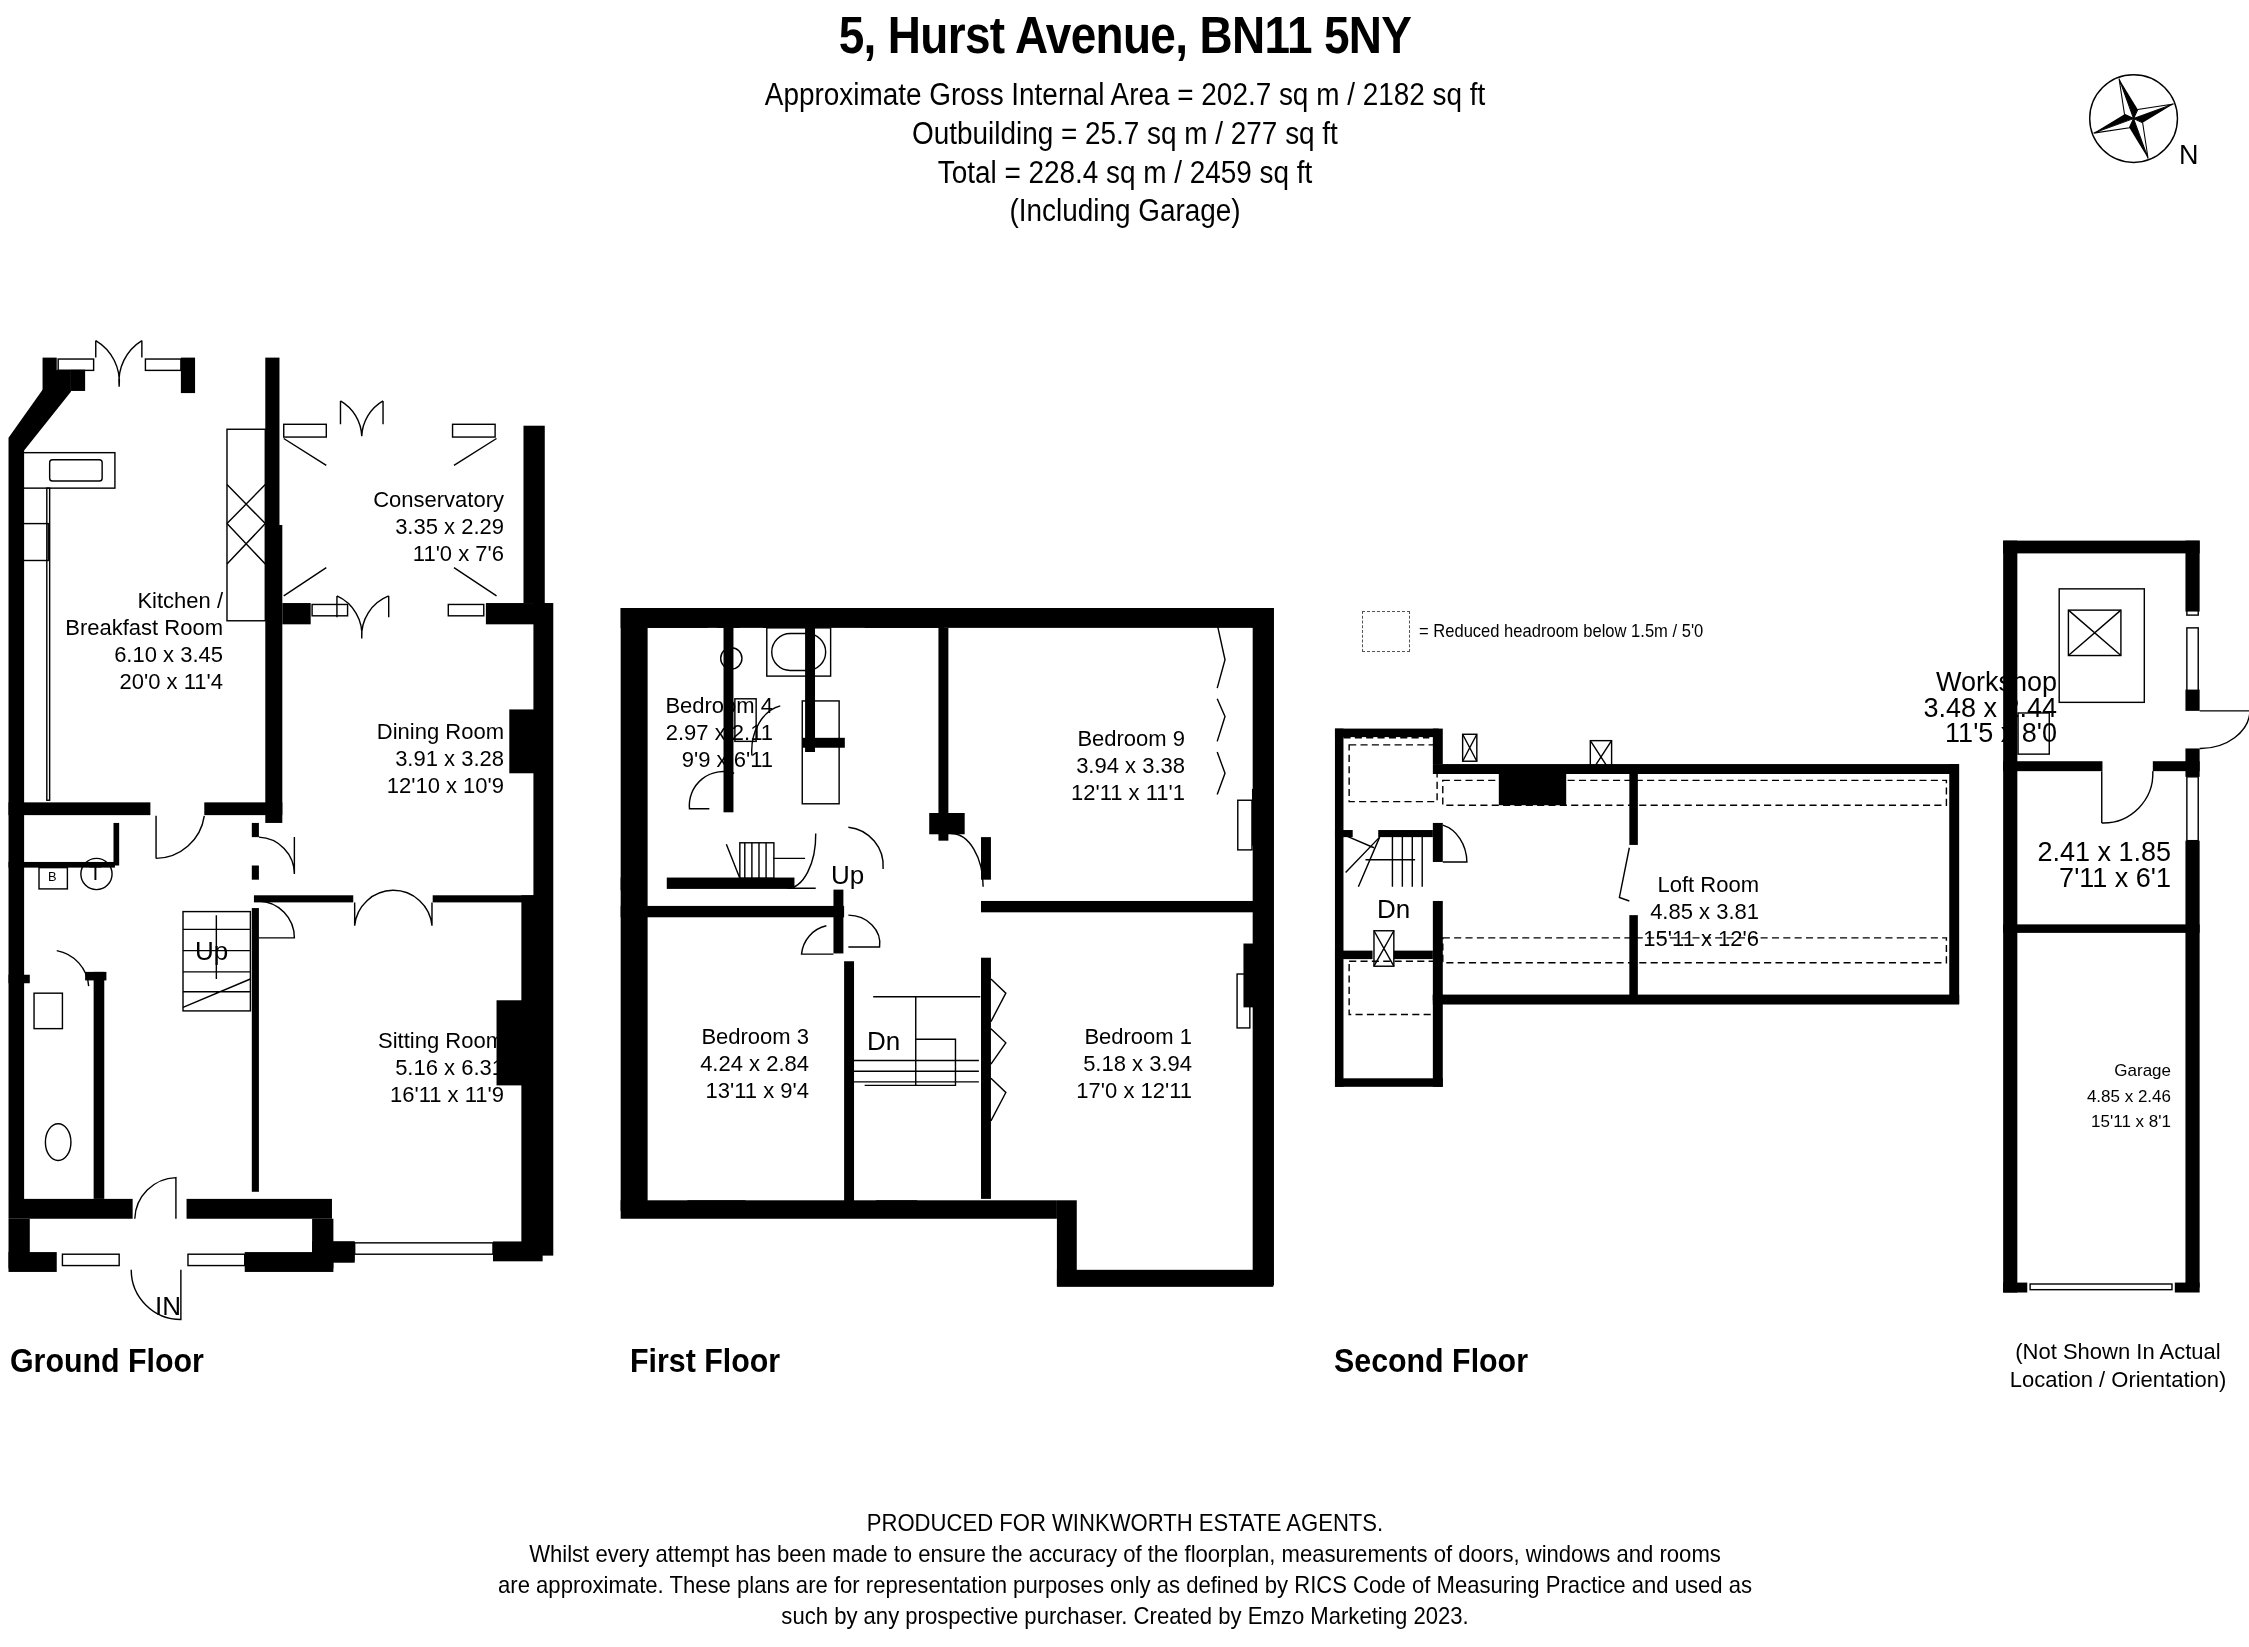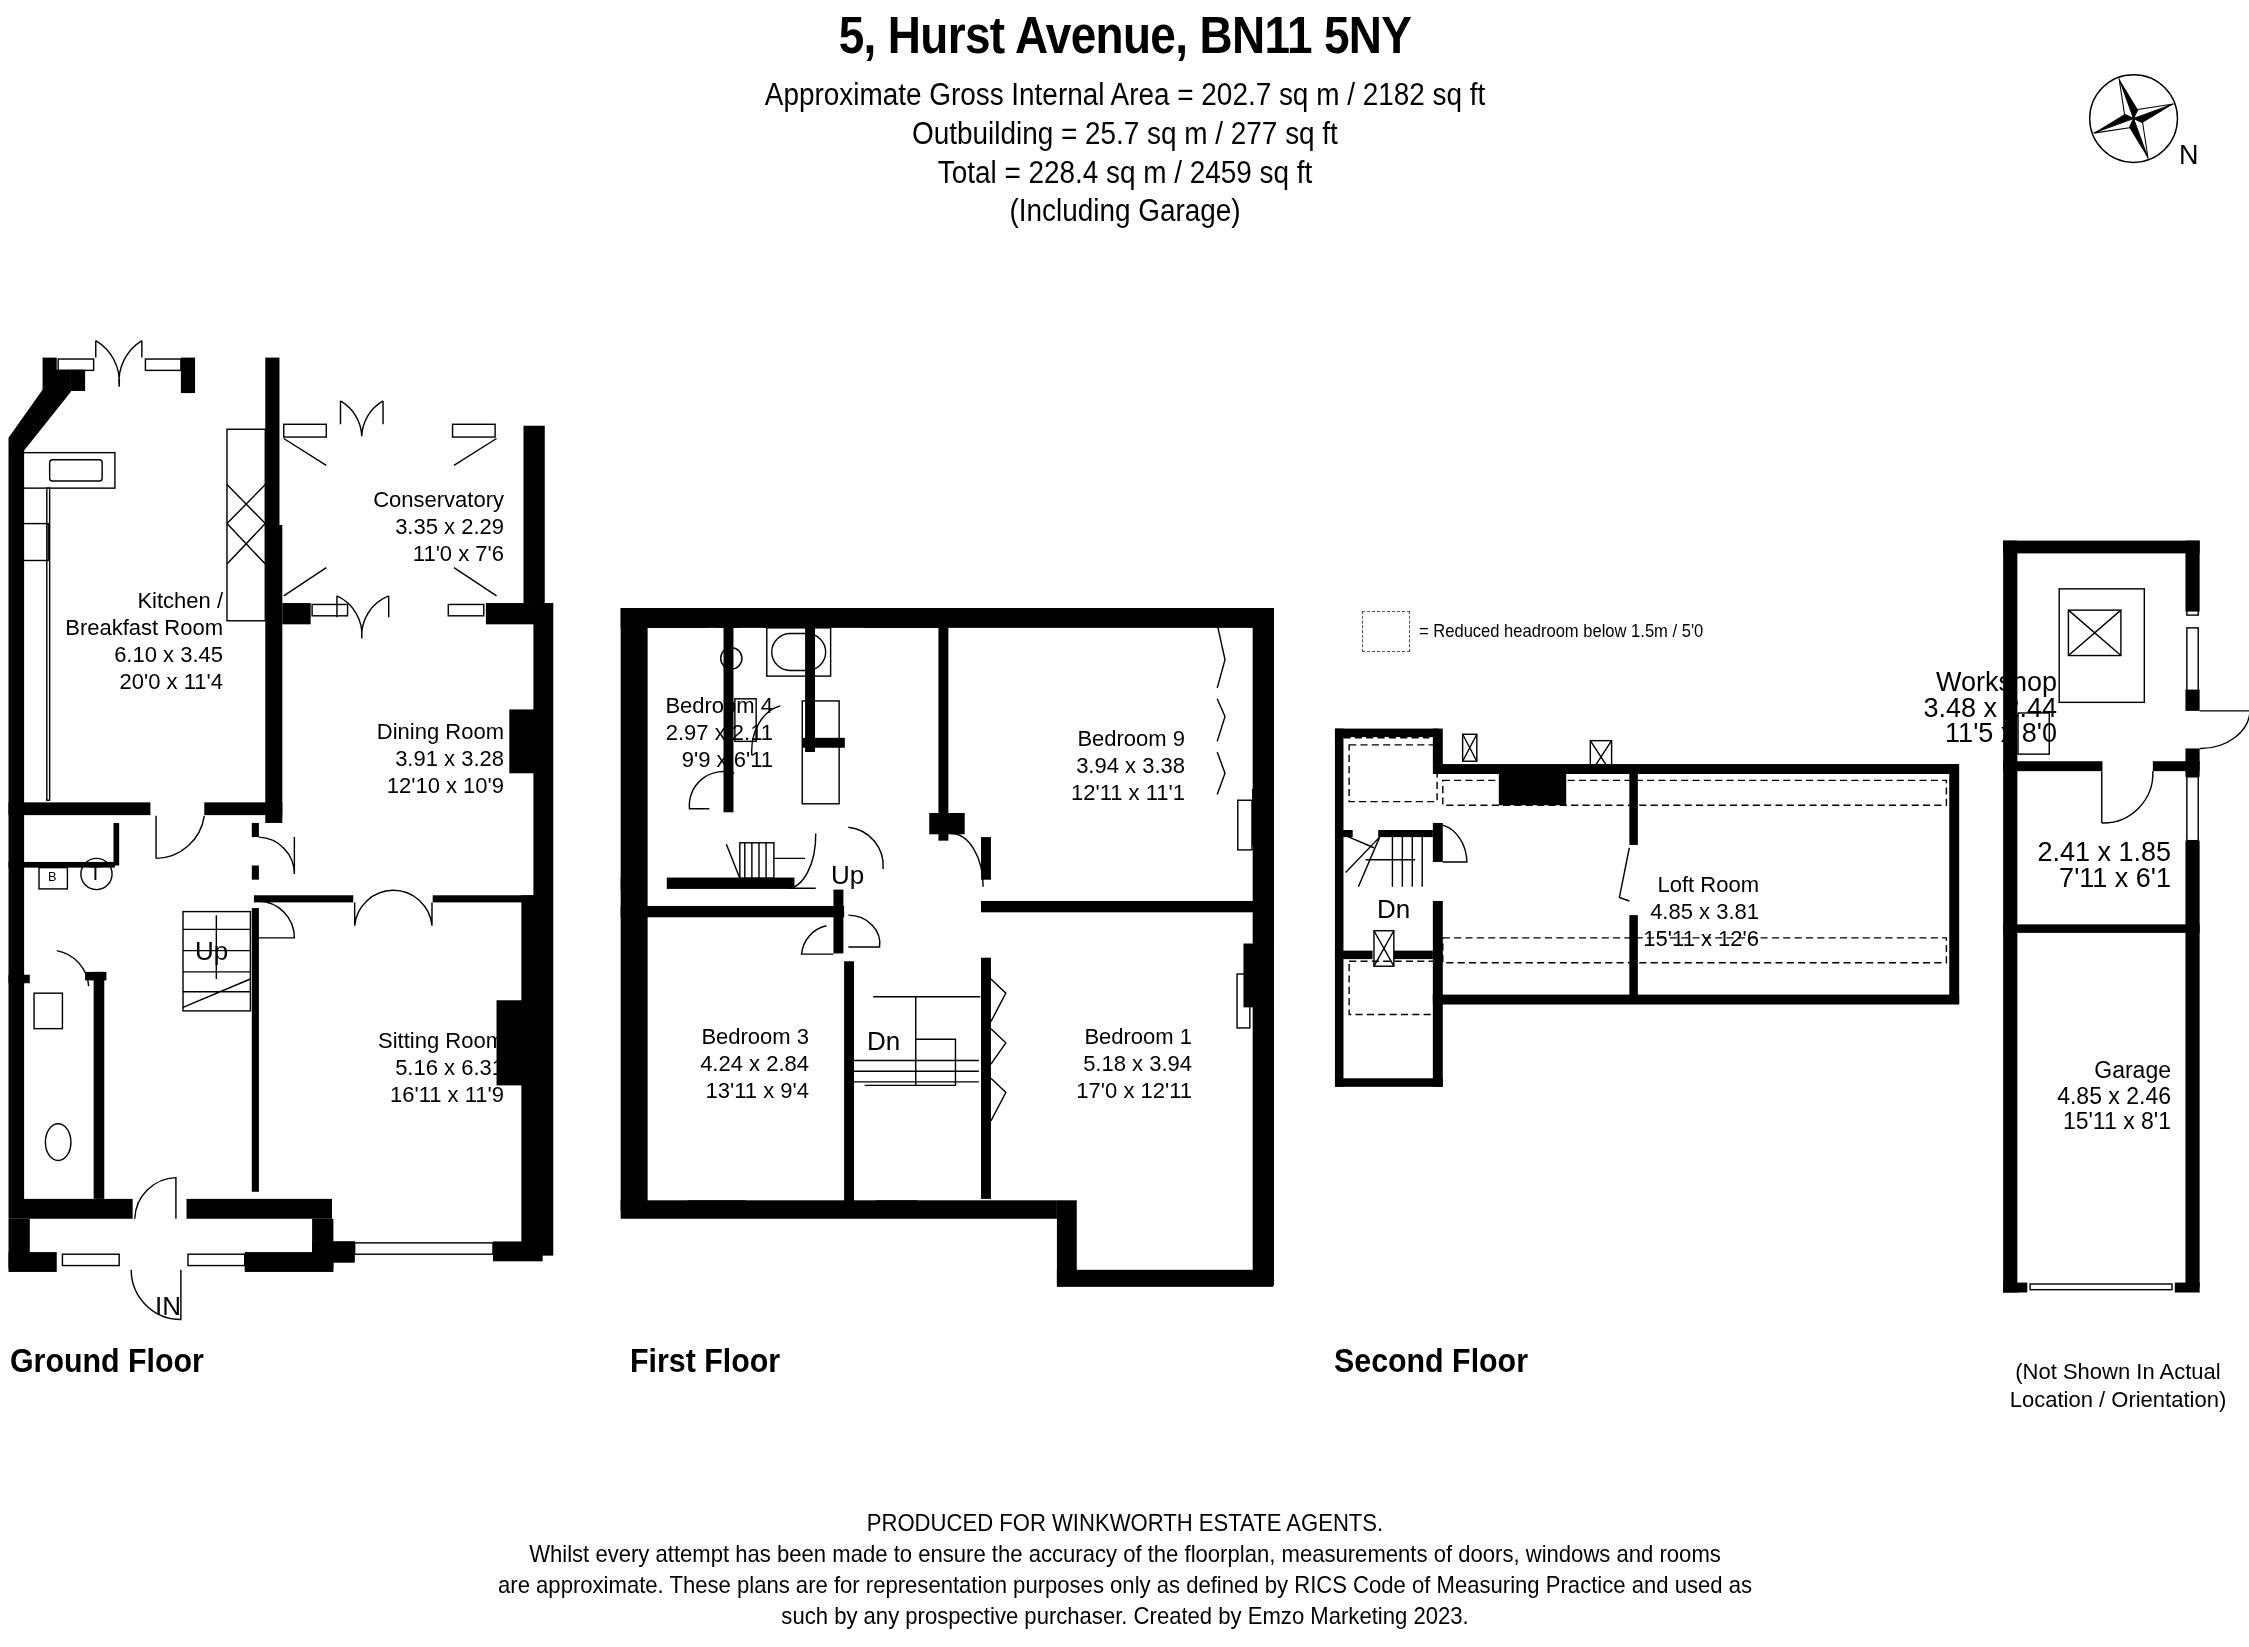--- a/index.html
+++ b/index.html
@@ -5,21 +5,21 @@
   html, body { margin:0; padding:0; background:#ffffff; }
   body { width:2250px; height:1648px; position:relative; overflow:hidden;
          font-family:"Liberation Sans", "DejaVu Sans", sans-serif; color:#000; }
   .abs { position:absolute; }
   .title { left:0; width:2250px; top:5.7px; text-align:center; font-weight:bold; font-size:51px; letter-spacing:-0.7px; transform:scaleX(0.9); }
   .area-line { left:0; width:2250px; text-align:center; font-size:31px; transform:scaleX(0.9); }
   .floor-label { font-weight:bold; font-size:33px; transform-origin:left center; transform:scaleX(0.92); }
   .room { text-align:right; font-size:22px; line-height:27px; white-space:nowrap; }
   .room .name, .room .metric, .room .imperial { display:block; }
   .small { font-size:26px; }
-  .note { font-size:24px; text-align:center; line-height:30px;margin-top:20px; }
+  .note { font-size:24px; text-align:center; line-height:30px; }
   .footer { left:0; width:2250px; text-align:center; font-size:24px; line-height:31px; transform:scaleX(0.92); }
   svg.plan { position:absolute; left:0; top:0; }
   .legend-text { font-size:18.4px; transform-origin:left center; transform:scaleX(0.9); }
   .compass-n { font-size:27px; }
 </style>
 </head>
 <body>
 
 <div class="abs title">5, Hurst Avenue, BN11 5NY</div>
 <div class="abs area-line" style="top:77px;">Approximate Gross Internal Area = 202.7 sq m / 2182 sq ft</div>
@@ -347,21 +347,21 @@
 
 <div class="abs room" style="left:1915px; top:670px; width:142px; font-size:27px; line-height:25.5px;">
   <span class="name">Workshop</span>
   <span class="metric">3.48 x 2.44</span>
   <span class="imperial">11'5 x 8'0</span>
 </div>
 <div class="abs room" style="left:2029px; top:840px; width:142px; font-size:27px; line-height:25.5px;">
   <span class="metric">2.41 x 1.85</span>
   <span class="imperial">7'11 x 6'1</span>
 </div>
-<div class="abs room" style="left:2029px; top:1058px; width:142px; font-size:23px; line-height:25.5px;">
+<div class="abs room" style="left:2029px; top:1058px; width:142px; font-size:17px; line-height:25.5px;">
   <span class="name">Garage</span>
   <span class="metric">4.85 x 2.46</span>
   <span class="imperial">15'11 x 8'1</span>
 </div>
 <div class="abs note" style="left:1986px; top:1338px; width:264px; font-size:22px; line-height:28px;">
   <div>(Not Shown In Actual</div>
   <div>Location / Orientation)</div>
 </div>
 
 <div class="abs footer" style="top:1507px;">PRODUCED FOR WINKWORTH ESTATE AGENTS.</div>

